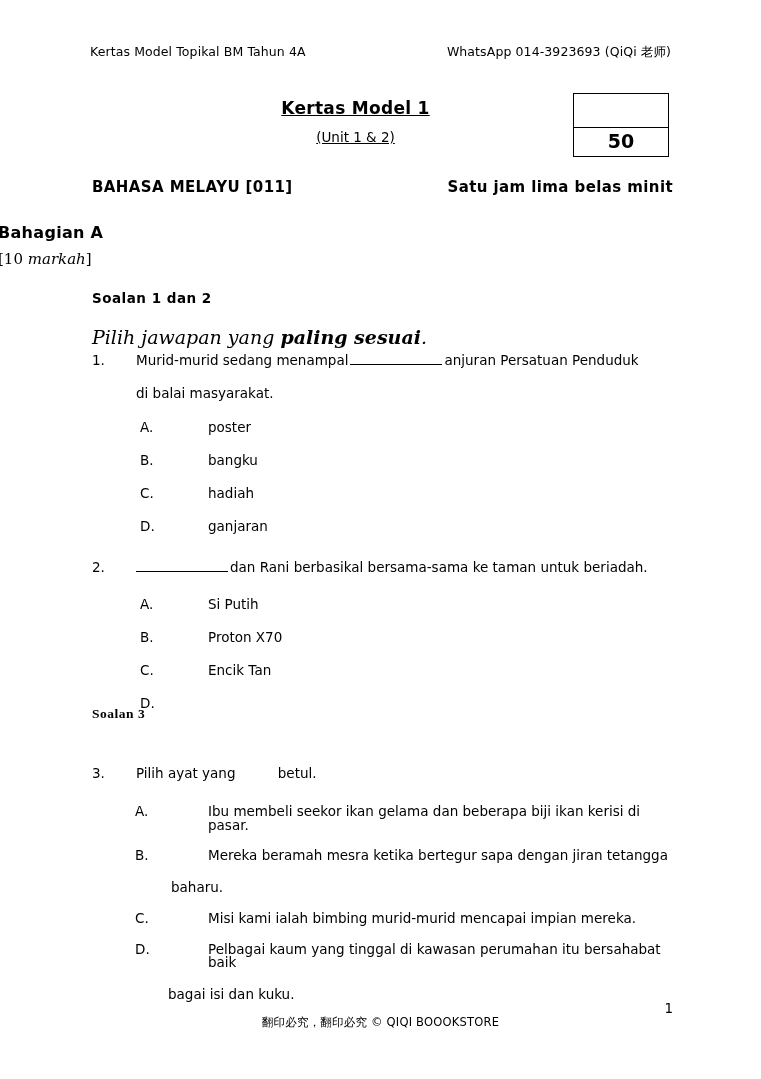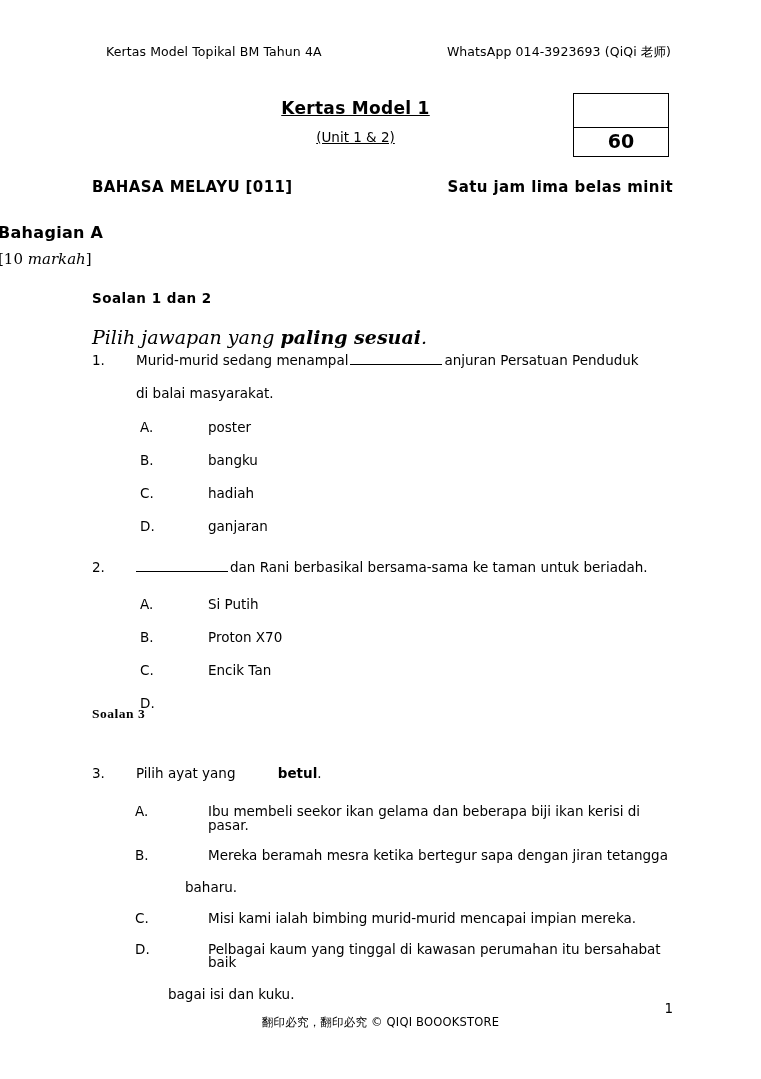--- a/index.html
+++ b/index.html
@@ -18,21 +18,21 @@
 
   .page {
     position: absolute;
     inset: 0;
   }
 
   
   .run-header {
     position: absolute;
     top: 44px;
-    left: 106px;
+    left: 90px;
     right: 88px;
     display: flex;
     justify-content: space-between;
     align-items: baseline;
     font-size: 12.5px;
     letter-spacing: 0.1px;
   }
   .run-header .right { padding-right: 2px; }
 
   
@@ -157,21 +157,21 @@
   }
   .q-text {
     flex: 1;
     line-height: 1.0;
   }
   .q-cont {
     margin-left: 44px;
     margin-top: 19px;
     line-height: 1.0;
   }
-  .q-text b, .q-cont b { font-weight: bold; padding-left: 38px; }
+  .q-text b, .q-cont b { font-weight: normal; padding-left: 38px; }
 
   .blank {
     display: inline-block;
     width: 92px;
     border-bottom: 1.4px solid #000;
     height: 0.82em;
     vertical-align: baseline;
     margin: 0 2px;
   }
   .blank.lead { margin-left: 0; }
@@ -232,21 +232,21 @@
     <span class="right">WhatsApp 014-3923693 (QiQi 老师)</span>
   </div>
 
   <div class="title-wrap">
     <div class="paper-title">Kertas Model 1</div>
     <div class="paper-unit">(Unit 1 &amp; 2)</div>
   </div>
 
   <div class="marks-box">
     <div class="marks-top"></div>
-    <div class="marks-bottom">60</div>
+    <div class="marks-bottom">50</div>
   </div>
 
   <div class="subject-row">
     <span>BAHASA MELAYU [011]</span>
     <span>Satu jam lima belas minit</span>
   </div>
 
   <div class="section-wrap">
     <div class="section-title">Bahagian A</div>
     <div class="section-marks"><span>[10 </span><span class="ital">markah</span><span>]</span></div>
@@ -321,21 +321,21 @@
         <div class="opt">
           <span class="opt-letter">A.</span>
           <span class="opt-text">Ibu membeli seekor ikan gelama dan beberapa biji ikan kerisi di pasar.</span>
         </div>
       </div>
       <div>
         <div class="opt">
           <span class="opt-letter">B.</span>
           <span class="opt-text">Mereka beramah mesra ketika bertegur sapa dengan jiran tetangga</span>
         </div>
-        <div class="opt-cont" style="margin-left:50px;">baharu.</div>
+        <div class="opt-cont" style="margin-left:36px;">baharu.</div>
       </div>
       <div>
         <div class="opt">
           <span class="opt-letter">C.</span>
           <span class="opt-text">Misi kami ialah bimbing murid-murid mencapai impian mereka.</span>
         </div>
       </div>
       <div>
         <div class="opt">
           <span class="opt-letter">D.</span>

